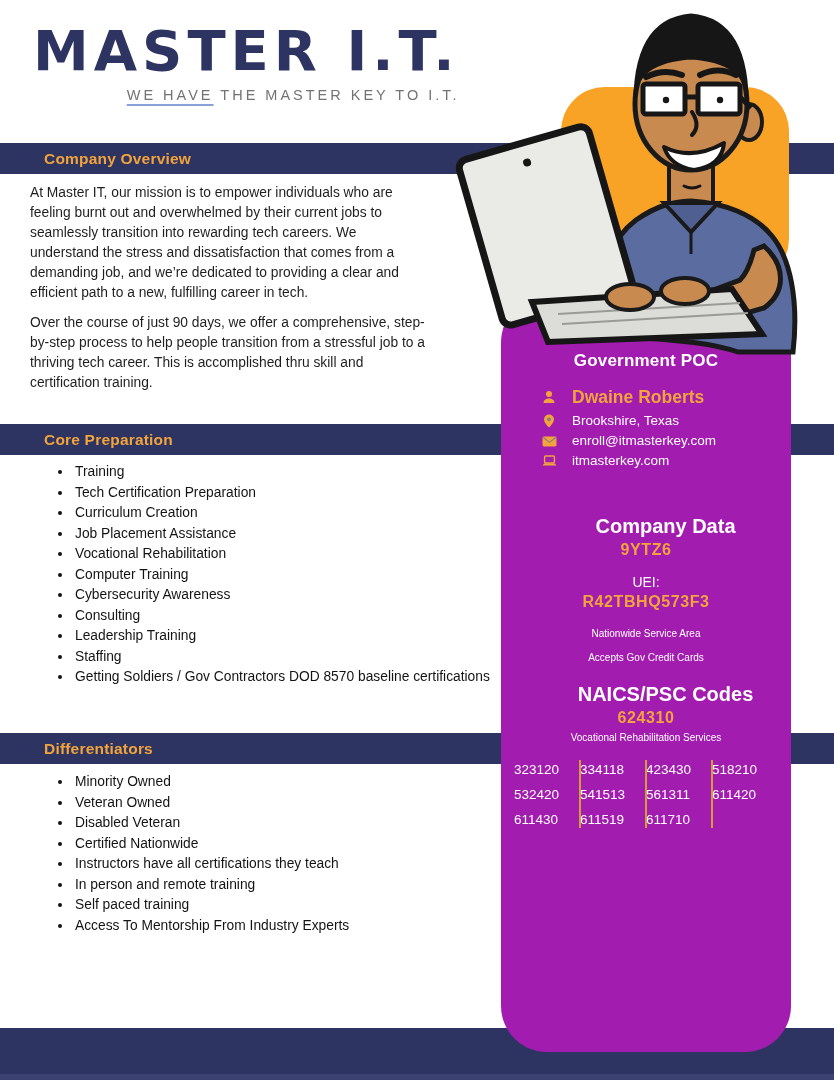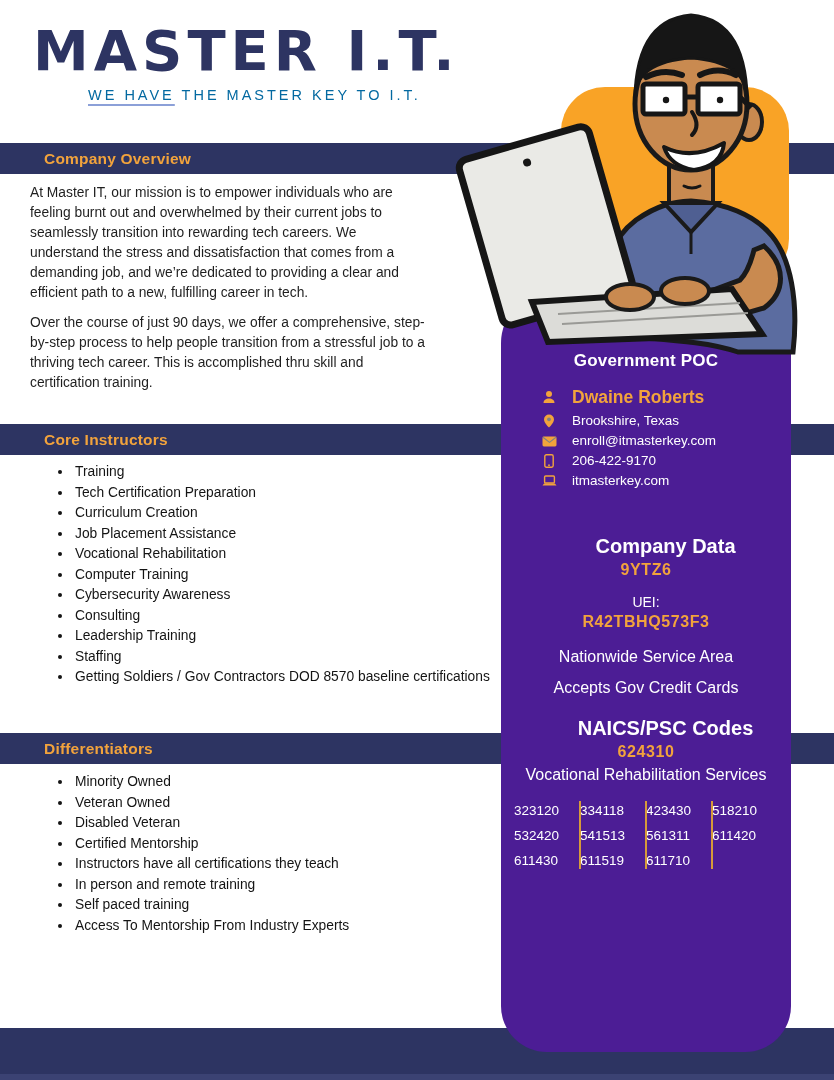--- a/index.html
+++ b/index.html
@@ -12,50 +12,50 @@
   .bar-label{color:#F2A33C;font-weight:bold;font-size:15.5px;letter-spacing:.2px;}
   .bar1{top:143px}.bar2{top:424px}.bar3{top:733px}
   .bottom-bar{position:absolute;left:0;top:1028px;width:834px;height:52px;background:#2D3462;z-index:1;}
   .bottom-bar::after{content:"";position:absolute;left:0;bottom:0;width:100%;height:6px;background:#3B4273;}
 
   
   .logo{position:absolute;left:33px;top:22px;z-index:2;}
   .logo-title{font-family:"DejaVu Sans",sans-serif;font-size:56px;font-weight:bold;
               color:#2D3462;letter-spacing:5px;line-height:1.05;white-space:nowrap;}
   .logo-tagline{margin-top:6px;margin-left:55px;font-size:14.5px;letter-spacing:3px;
-                color:#0369a1;font-weight:500;white-space:nowrap;}
+                color:#737373;font-weight:500;white-space:nowrap;text-align:right;}
   .tag-underline{text-decoration:underline;text-decoration-color:#8CA0D8;
                  text-decoration-thickness:2px;text-underline-offset:4px;}
 
   
   .para{position:absolute;left:30px;width:398px;font-size:13.8px;line-height:20px;
         color:#1f1f1f;margin:0;z-index:2;}
   .p1{top:183px}.p2{top:313px}
   .bullets{position:absolute;left:30px;width:430px;margin:0;padding-left:43px;
            font-size:13.8px;line-height:20.5px;color:#141414;z-index:2;}
   .bullets li{padding-left:2px;}
   .core-list{top:462px}.diff-list{top:772px}
 
   
-  .panel{position:absolute;left:501px;top:293px;width:290px;height:759px;background:#4c1d95;
+  .panel{position:absolute;left:501px;top:293px;width:290px;height:759px;background:#a21caf;
          border-radius:50px 50px 46px 46px;color:#ffffff;text-align:center;
          box-sizing:border-box;padding-top:58px;z-index:3;}
   .poc-heading{font-size:17px;font-weight:bold;letter-spacing:.2px;}
   .poc-rows{text-align:left;margin:13px 0 0 40px;}
   .poc-row{display:flex;align-items:center;gap:15px;font-size:13.5px;line-height:20px;height:20px;}
   .name-row{height:26px;margin-bottom:1px;}
   .poc-name{color:#F2A33C;font-weight:bold;font-size:17.5px;}
   .poc-icon{width:16px;display:flex;justify-content:center;align-items:center;flex:0 0 16px;}
   .poc-icon svg{display:block;}
 
   .panel-heading{font-weight:bold;font-size:20px;margin-top:44px;padding-left:39px;}
   .panel-label{font-size:14px;margin-top:13px;}
   .panel-value{color:#F2A33C;font-weight:bold;font-size:16px;margin-top:3px;letter-spacing:.6px;}
   .uei-label{margin-top:15px;}
-  .panel-note{font-size:16px;margin-top:17px;}
+  .panel-note{font-size:10px;margin-top:17px;}
   .note2{margin-top:13px;}
   .naics-heading{margin-top:20px;}
   .primary-code{}
   .primary-label{margin-top:5px;}
 
   .codes-wrap{position:relative;width:264px;margin:14px auto 0;}
   .codes-grid{display:grid;grid-template-columns:repeat(4,66px);}
   .codes-grid div{height:25px;line-height:25px;font-size:13.5px;text-align:left;}
   .vline{position:absolute;top:3px;bottom:4px;width:2px;background:#D79A3A;}
   .v1{left:65px}.v2{left:131px}.v3{left:197px}
@@ -65,21 +65,21 @@
 </style>
 </head>
 <body>
 
 <div class="page">
 
   <div class="bar bar1">
     <span class="bar-label">Company Overview</span>
   </div>
   <div class="bar bar2">
-    <span class="bar-label">Core Instructors</span>
+    <span class="bar-label">Core Preparation</span>
   </div>
   <div class="bar bar3">
     <span class="bar-label">Differentiators</span>
   </div>
   <div class="bottom-bar"></div>
 
   <div class="logo">
     <div class="logo-title">MASTER I.T.</div>
     <div class="logo-tagline"><span class="tag-underline">WE HAVE</span><span> THE MASTER KEY TO I.T.</span></div>
   </div>
@@ -97,21 +97,21 @@
       <li>Cybersecurity Awareness</li>
       <li>Consulting</li>
       <li>Leadership Training</li>
       <li>Staffing</li>
       <li>Getting Soldiers / Gov Contractors DOD 8570 baseline certifications</li>
     </ul>
   <ul class="bullets diff-list">
       <li>Minority Owned</li>
       <li>Veteran Owned</li>
       <li>Disabled Veteran</li>
-      <li>Certified Mentorship</li>
+      <li>Certified Nationwide</li>
       <li>Instructors have all certifications they teach</li>
       <li>In person and remote training</li>
       <li>Self paced training</li>
       <li>Access To Mentorship From Industry Experts</li>
     </ul>
 
   <aside class="panel">
     <div class="poc-heading">Government POC</div>
 
     <div class="poc-rows">
@@ -134,29 +134,20 @@
         <span>Brookshire, Texas</span>
       </div>
       <div class="poc-row">
         <span class="poc-icon">
           <svg width="15" height="11" viewBox="0 0 15 11">
               <rect x=".5" y=".5" width="14" height="10" rx="1.4" fill="#F2A33C"></rect>
               <path d="M1 1.2 7.5 6.4 14 1.2" fill="none" stroke="#828282" stroke-width="1.1"></path>
             </svg>
         </span>
         <span>enroll@itmasterkey.com</span>
-      </div>
-      <div class="poc-row">
-        <span class="poc-icon">
-          <svg width="10" height="14" viewBox="0 0 10 14">
-              <rect x=".8" y=".8" width="8.4" height="12.4" rx="1.6" fill="none" stroke="#F2A33C" stroke-width="1.4"></rect>
-              <circle cx="5" cy="11.2" r=".9" fill="#F2A33C"></circle>
-            </svg>
-        </span>
-        <span>206-422-9170</span>
       </div>
       <div class="poc-row">
         <span class="poc-icon">
           <svg width="15" height="12" viewBox="0 0 15 12">
               <rect x="2.6" y="1" width="9.8" height="7" rx="1" fill="none" stroke="#F2A33C" stroke-width="1.4"></rect>
               <path d="M.5 10.4h14l-1.6-2H2.1Z" fill="#F2A33C"></path>
             </svg>
         </span>
         <span>itmasterkey.com</span>
       </div>

